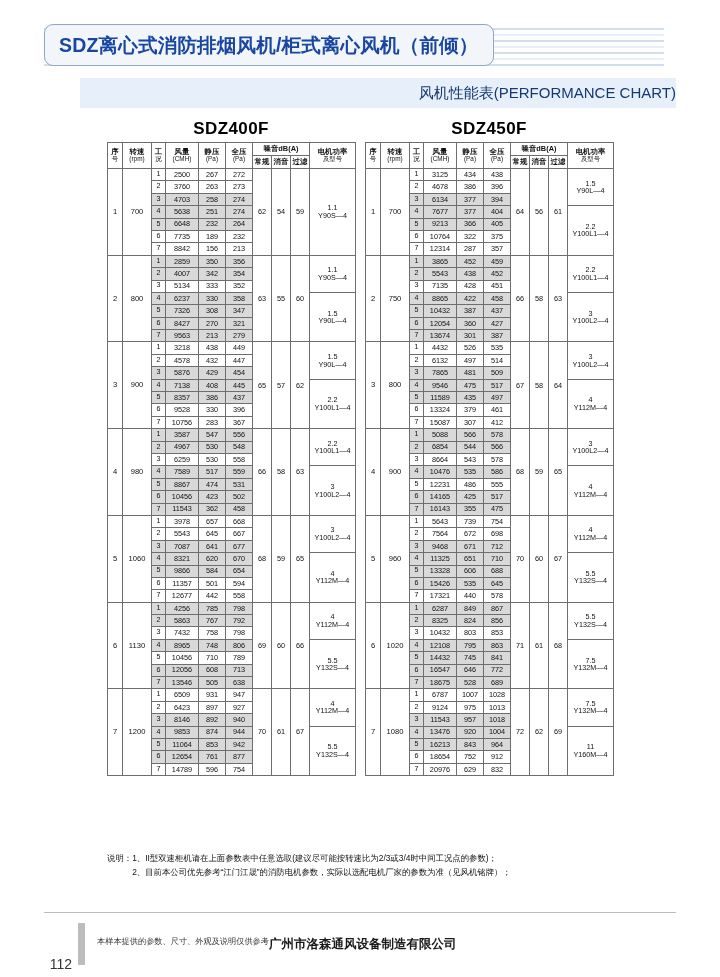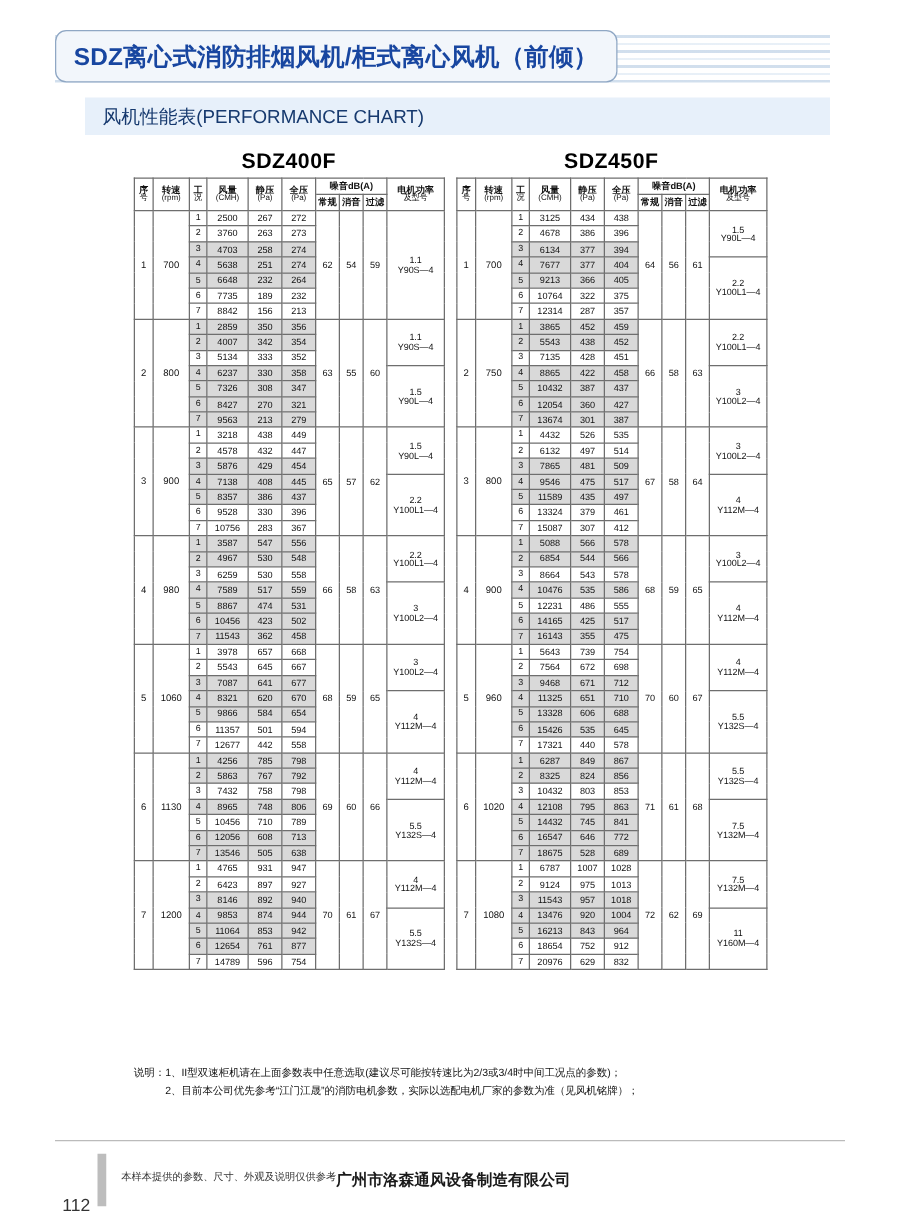--- a/index.html
+++ b/index.html
@@ -41,24 +41,24 @@
   }
   .header-title-box span {
     font-size: 19.5px; font-weight: bold;
     color: #1846a0;
     letter-spacing: .2px;
     white-space: nowrap;
   }
 
   
   .subtitle-band {
-    position: absolute; left: 68px; top: 78px;
+    position: absolute; left: 80px; top: 78px;
     width: 596px; height: 30px;
     background: #e7f0fa;
-    display: flex; align-items: center;
+    display: flex; align-items: center; justify-content: flex-end;
   }
   .subtitle-band span {
     padding-left: 14px;
     font-size: 15px;
     color: #16396e;
     white-space: nowrap;
   }
 
   
   .tables {
@@ -553,21 +553,21 @@
           <tr>
             <td class="shaded">7</td>
             <td class="num shaded">13546</td>
             <td class="num shaded">505</td>
             <td class="num shaded">638</td>
           </tr>
           <tr class="block-start">
             <td class="seq" rowspan="7">7</td>
             <td class="rpm" rowspan="7">1200</td>
             <td class="">1</td>
-            <td class="num">4765</td>
+            <td class="num">6509</td>
             <td class="num">931</td>
             <td class="num">947</td>
             <td class="num" rowspan="7">70</td>
             <td class="num" rowspan="7">61</td>
             <td class="num" rowspan="7">67</td>
             <td class="motor" rowspan="3">
               <div>4</div>
               <div>Y112M—4</div>
             </td>
           </tr>

